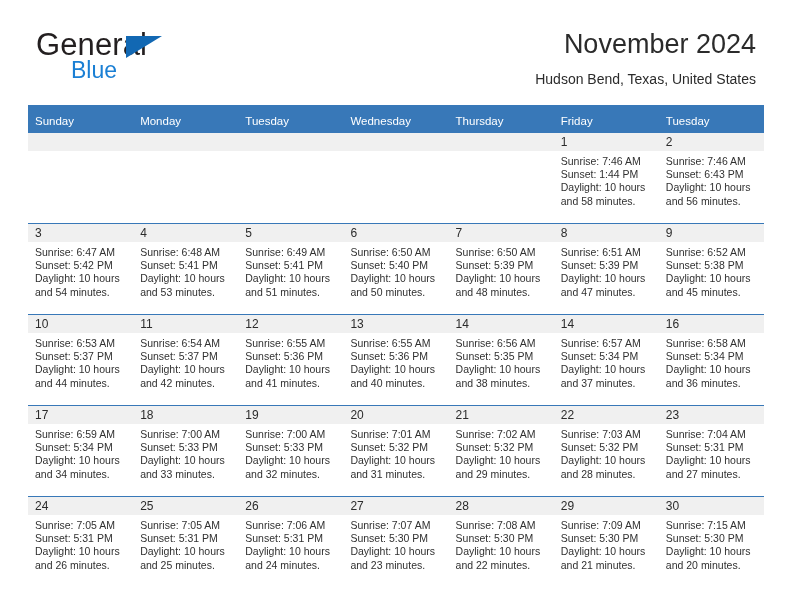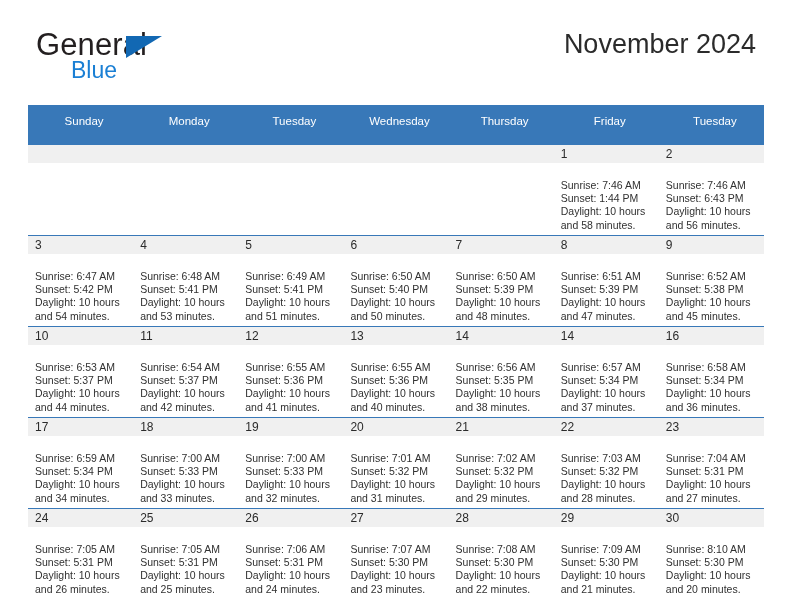--- a/index.html
+++ b/index.html
@@ -92,22 +92,22 @@
     top: 105px;
     width: 736px;
     border-collapse: collapse;
     table-layout: fixed;
   }
   .calendar th {
     background: #3878b8;
     color: #ffffff;
     font-size: 11.5px;
     font-weight: normal;
-    text-align: center;
-    padding: 6px 0 14px 7px;
+    text-align: left;
+    padding: 6px 0 2px 7px;
     height: 20px;
     vertical-align: middle;
   }
   .calendar td {
     width: 105.14px;
     height: 90px;
     vertical-align: top;
     padding: 0;
     border-top: 1px solid #3878b8;
     background: #ffffff;
@@ -123,21 +123,21 @@
   .daynum-band {
     background: #f0f0f0;
     height: 18px;
     line-height: 18px;
     padding-left: 7px;
     font-size: 12px;
     color: #2b2b2b;
     box-sizing: border-box;
   }
   .dayinfo {
-    padding: 16px 5px 0 7px;
+    padding: 4px 5px 0 7px;
     font-size: 10.5px;
     line-height: 13.2px;
     color: #303030;
   }
   .dayinfo div {
     white-space: nowrap;
   }
   .empty .daynum-band {
     background: #f0f0f0;
   }
@@ -150,20 +150,21 @@
   <div class="header">
 
     <div class="logo">
       <span class="logo-general">General</span>
       <span class="logo-triangle"></span>
       <span class="logo-blue">Blue</span>
     </div>
 
     <div class="title-block">
       <h1 class="cal-title">November 2024</h1>
+      <h2 class="cal-subtitle">Hudson Bend, Texas, United States</h2>
     </div>
 
   </div>
 
   <table class="calendar">
     <thead>
       <tr>
         <th>Sunday</th>
         <th>Monday</th>
         <th>Tuesday</th>
@@ -554,21 +555,21 @@
                 <div>Sunset: 5:30 PM</div>
                 <div>Daylight: 10 hours</div>
                 <div>and 21 minutes.</div>
               </div>
             </div>
           </td>
           <td>
             <div class="daybox">
               <div class="daynum-band">30</div>
               <div class="dayinfo">
-                <div>Sunrise: 8:10 AM</div>
+                <div>Sunrise: 7:15 AM</div>
                 <div>Sunset: 5:30 PM</div>
                 <div>Daylight: 10 hours</div>
                 <div>and 20 minutes.</div>
               </div>
             </div>
           </td>
         </tr>
       </tbody>
   </table>
 

